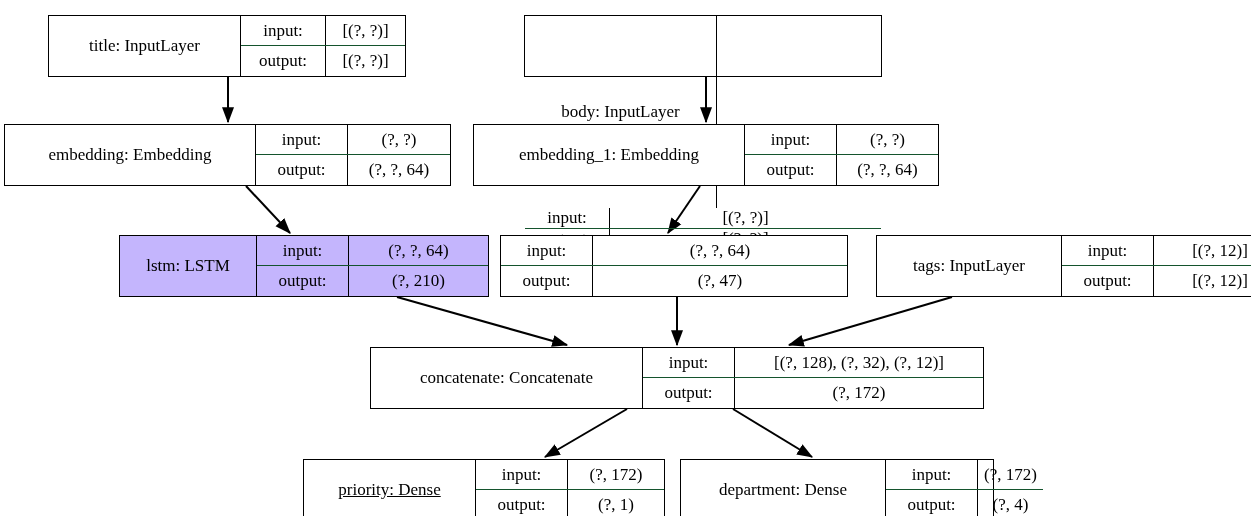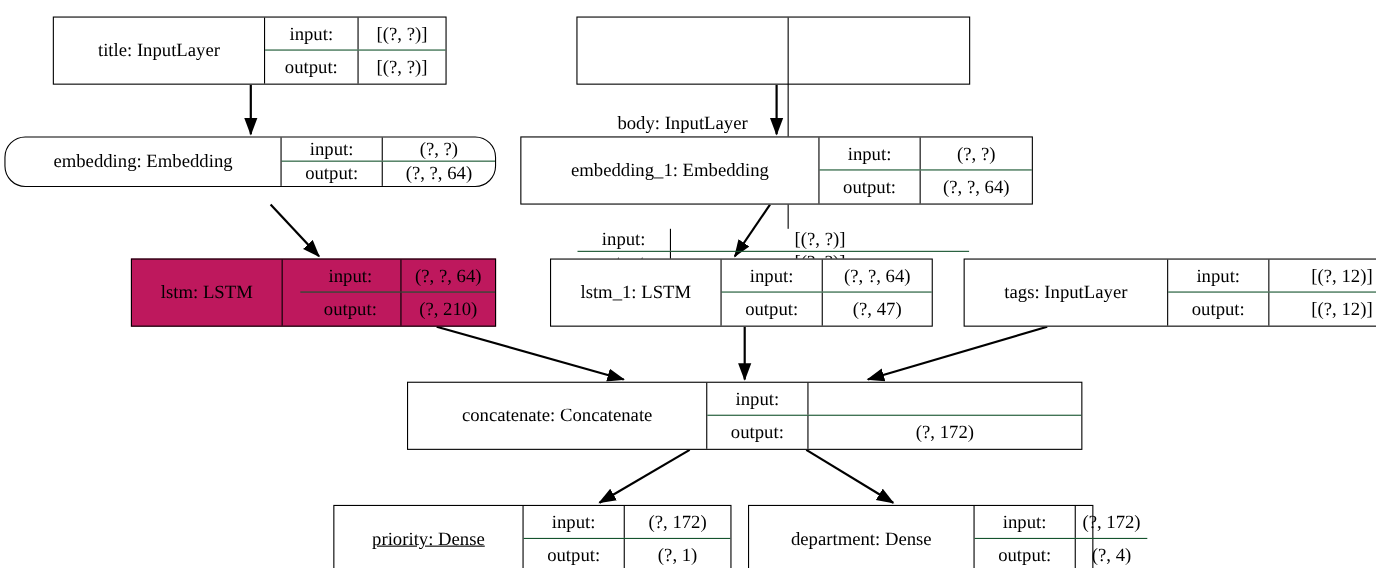--- a/index.html
+++ b/index.html
@@ -130,21 +130,21 @@
         <div class="io-label" style="flex: 0 0 85px;">input:</div>
         <div class="io-value">[(?, ?)]</div>
       </div>
       <div class="io-row">
         <div class="io-label" style="flex: 0 0 85px;">output:</div>
         <div class="io-value">[(?, ?)]</div>
       </div>
     </div>
   </div>
 
-  <div class="node" style="left: 4px; top: 114px; width: 447px; height: 46px; border-color: rgb(0, 0, 0); background: rgb(255, 255, 255); border-radius: 19px;">
+  <div class="node" style="left: 4px; top: 114px; width: 447px; height: 62px; border-color: rgb(0, 0, 0); background: rgb(255, 255, 255);">
     <div class="node-name" style="width: 251px; flex: 0 0 251px;">embedding: Embedding</div>
     <div class="node-io">
       <div class="io-row top">
         <div class="io-label" style="flex: 0 0 92px;">input:</div>
         <div class="io-value">(?, ?)</div>
       </div>
       <div class="io-row">
         <div class="io-label" style="flex: 0 0 92px;">output:</div>
         <div class="io-value">(?, ?, 64)</div>
       </div>
@@ -158,36 +158,35 @@
         <div class="io-label" style="flex: 0 0 92px;">input:</div>
         <div class="io-value">(?, ?)</div>
       </div>
       <div class="io-row">
         <div class="io-label" style="flex: 0 0 92px;">output:</div>
         <div class="io-value">(?, ?, 64)</div>
       </div>
     </div>
   </div>
 
-  <div class="node" style="left: 119px; top: 225px; width: 332px; height: 62px; border-color: rgb(0, 0, 0); background: #be185d; gap: 16px;">
+  <div class="node" style="left: 119px; top: 225px; width: 370px; height: 62px; border-color: rgb(0, 0, 0); background: #c4b5fd;">
     <div class="node-name" style="width: 137px; flex: 0 0 137px;">lstm: LSTM</div>
     <div class="node-io">
       <div class="io-row top">
         <div class="io-label" style="flex: 0 0 92px;">input:</div>
         <div class="io-value">(?, ?, 64)</div>
       </div>
       <div class="io-row">
         <div class="io-label" style="flex: 0 0 92px;">output:</div>
         <div class="io-value">(?, 210)</div>
       </div>
     </div>
   </div>
 
   <div class="node" style="left: 500px; top: 225px; width: 348px; height: 62px; border-color: rgb(0, 0, 0); background: rgb(255, 255, 255);">
-    <div class="node-name" style="width: 155px; flex: 0 0 155px;">lstm_1: LSTM</div>
     <div class="node-io">
       <div class="io-row top">
         <div class="io-label" style="flex: 0 0 92px;">input:</div>
         <div class="io-value">(?, ?, 64)</div>
       </div>
       <div class="io-row">
         <div class="io-label" style="flex: 0 0 92px;">output:</div>
         <div class="io-value">(?, 47)</div>
       </div>
     </div>
@@ -205,20 +204,21 @@
         <div class="io-value">[(?, 12)]</div>
       </div>
     </div>
   </div>
 
   <div class="node" style="left: 370px; top: 337px; width: 614px; height: 62px; border-color: rgb(0, 0, 0); background: rgb(255, 255, 255);">
     <div class="node-name" style="width: 272px; flex: 0 0 272px; text-align: right;">concatenate: Concatenate</div>
     <div class="node-io">
       <div class="io-row top">
         <div class="io-label" style="flex: 0 0 92px;">input:</div>
+        <div class="io-value">[(?, 128), (?, 32), (?, 12)]</div>
       </div>
       <div class="io-row">
         <div class="io-label" style="flex: 0 0 92px;">output:</div>
         <div class="io-value">(?, 172)</div>
       </div>
     </div>
   </div>
 
   <div class="node" style="left: 303px; top: 449px; width: 362px; height: 62px; border-color: rgb(0, 0, 0); background: rgb(255, 255, 255);">
     <div class="node-name" style="width: 172px; flex: 0 0 172px; text-decoration: underline;">priority: Dense</div>

